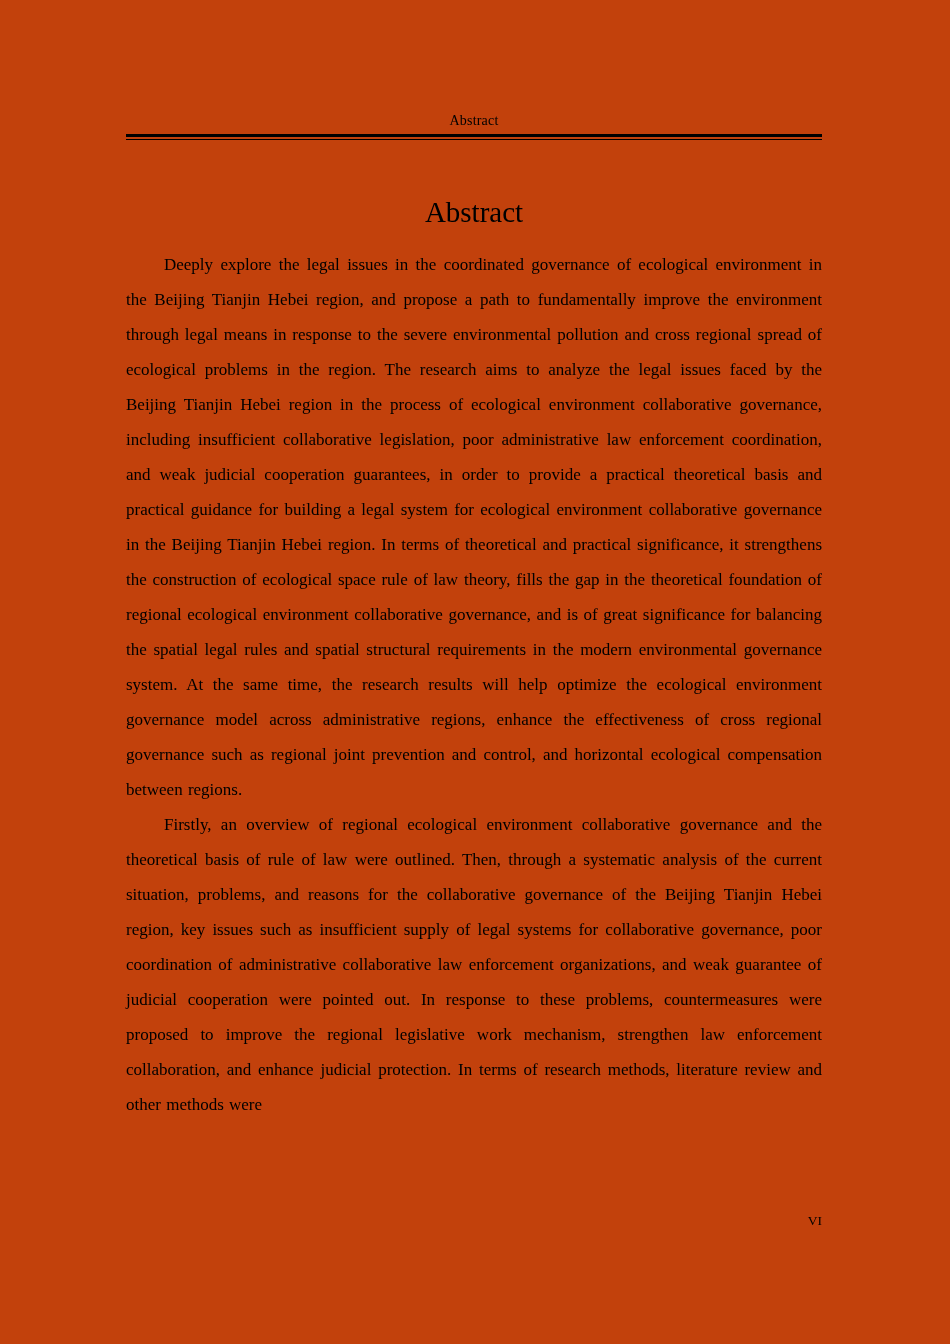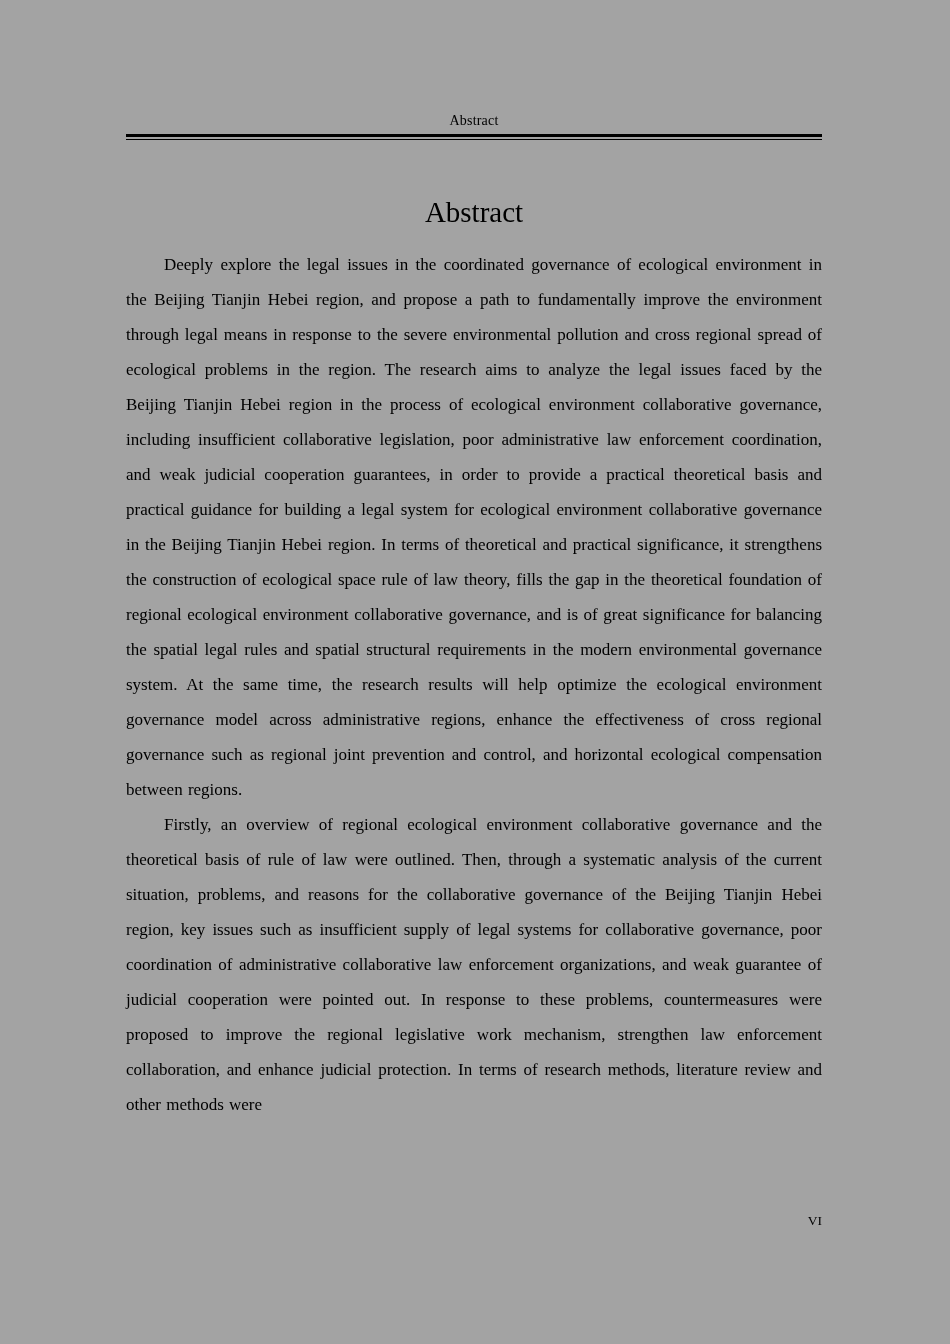--- a/index.html
+++ b/index.html
@@ -5,21 +5,21 @@
   html, body {
     margin: 0;
     padding: 0;
     background: #ffffff;
   }
   .page {
     position: relative;
     width: 950px;
     height: 1344px;
     margin: 0 auto;
-    background: #a3a3a3;
+    background: #c2410c;
     font-family: "Liberation Serif", "DejaVu Serif", serif;
     color: #000000;
     overflow: hidden;
   }
   .running-header {
     position: absolute;
     top: 112px;
     left: 126px;
     width: 696px;
     text-align: center;

